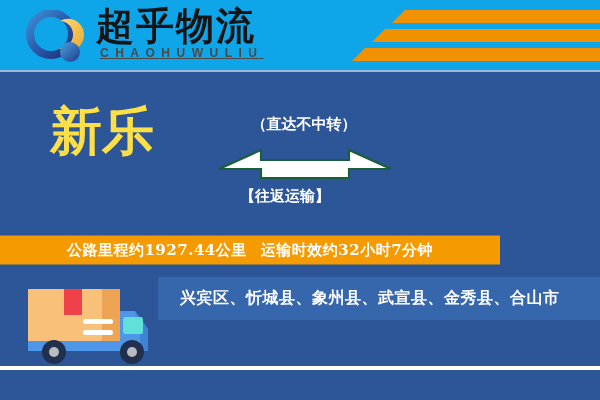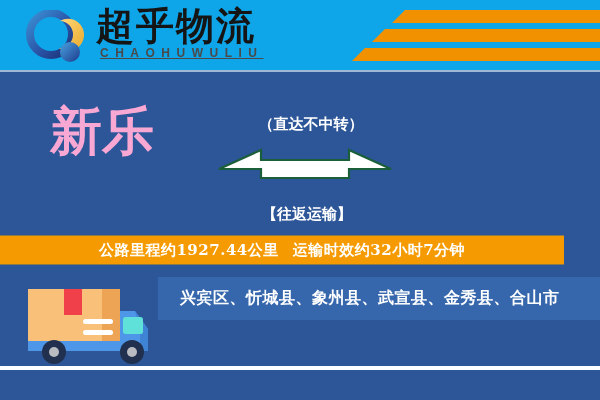--- a/index.html
+++ b/index.html
@@ -86,61 +86,59 @@
     width: 600px;
     height: 163px;
     background: #2d5699;
   }
   .city {
     position: absolute;
     top: 28px;
     font-family: "DejaVu Serif", serif;
     font-weight: bold;
     font-size: 52px;
-    color: #f9a8d4;
+    color: #fde047;
     white-space: nowrap;
     line-height: 62px;
   }
   .city-origin { left: 50px; }
   .city-dest   { left: 392px; }
 
   .direct-note {
     position: absolute;
-    left: 251px; top: 43px;
+    left: 244px; top: 43px;
     width: 120px;
     text-align: center;
     font-family: "DejaVu Serif", serif;
     font-weight: bold;
     font-size: 15px;
     color: #ffffff;
     white-space: nowrap;
   }
   .roundtrip-note {
     position: absolute;
     left: 240px; top: 115px;
     width: 134px;
-    text-align: center;
     font-family: "DejaVu Serif", serif;
     font-weight: bold;
     font-size: 15px;
     color: #ffffff;
     white-space: nowrap;
-    margin-top: 18px;
   }
   .arrow-wrap {
     position: absolute;
     left: 215px; top: 70px;
     width: 180px; height: 42px;
   }
 
   
   .infobar {
     position: absolute;
     left: 0; top: 235px;
-    width: 564px; height: 30px;
+    width: 500px; height: 30px;
     background: #f59a00;
     border-top: 1px solid #8a7a4a;
     border-bottom: 1px solid #8a7a4a;
     box-sizing: border-box;
     display: flex;
     align-items: center;
     justify-content: center;
   }
   .infobar-text {
     font-family: "DejaVu Serif", serif;

